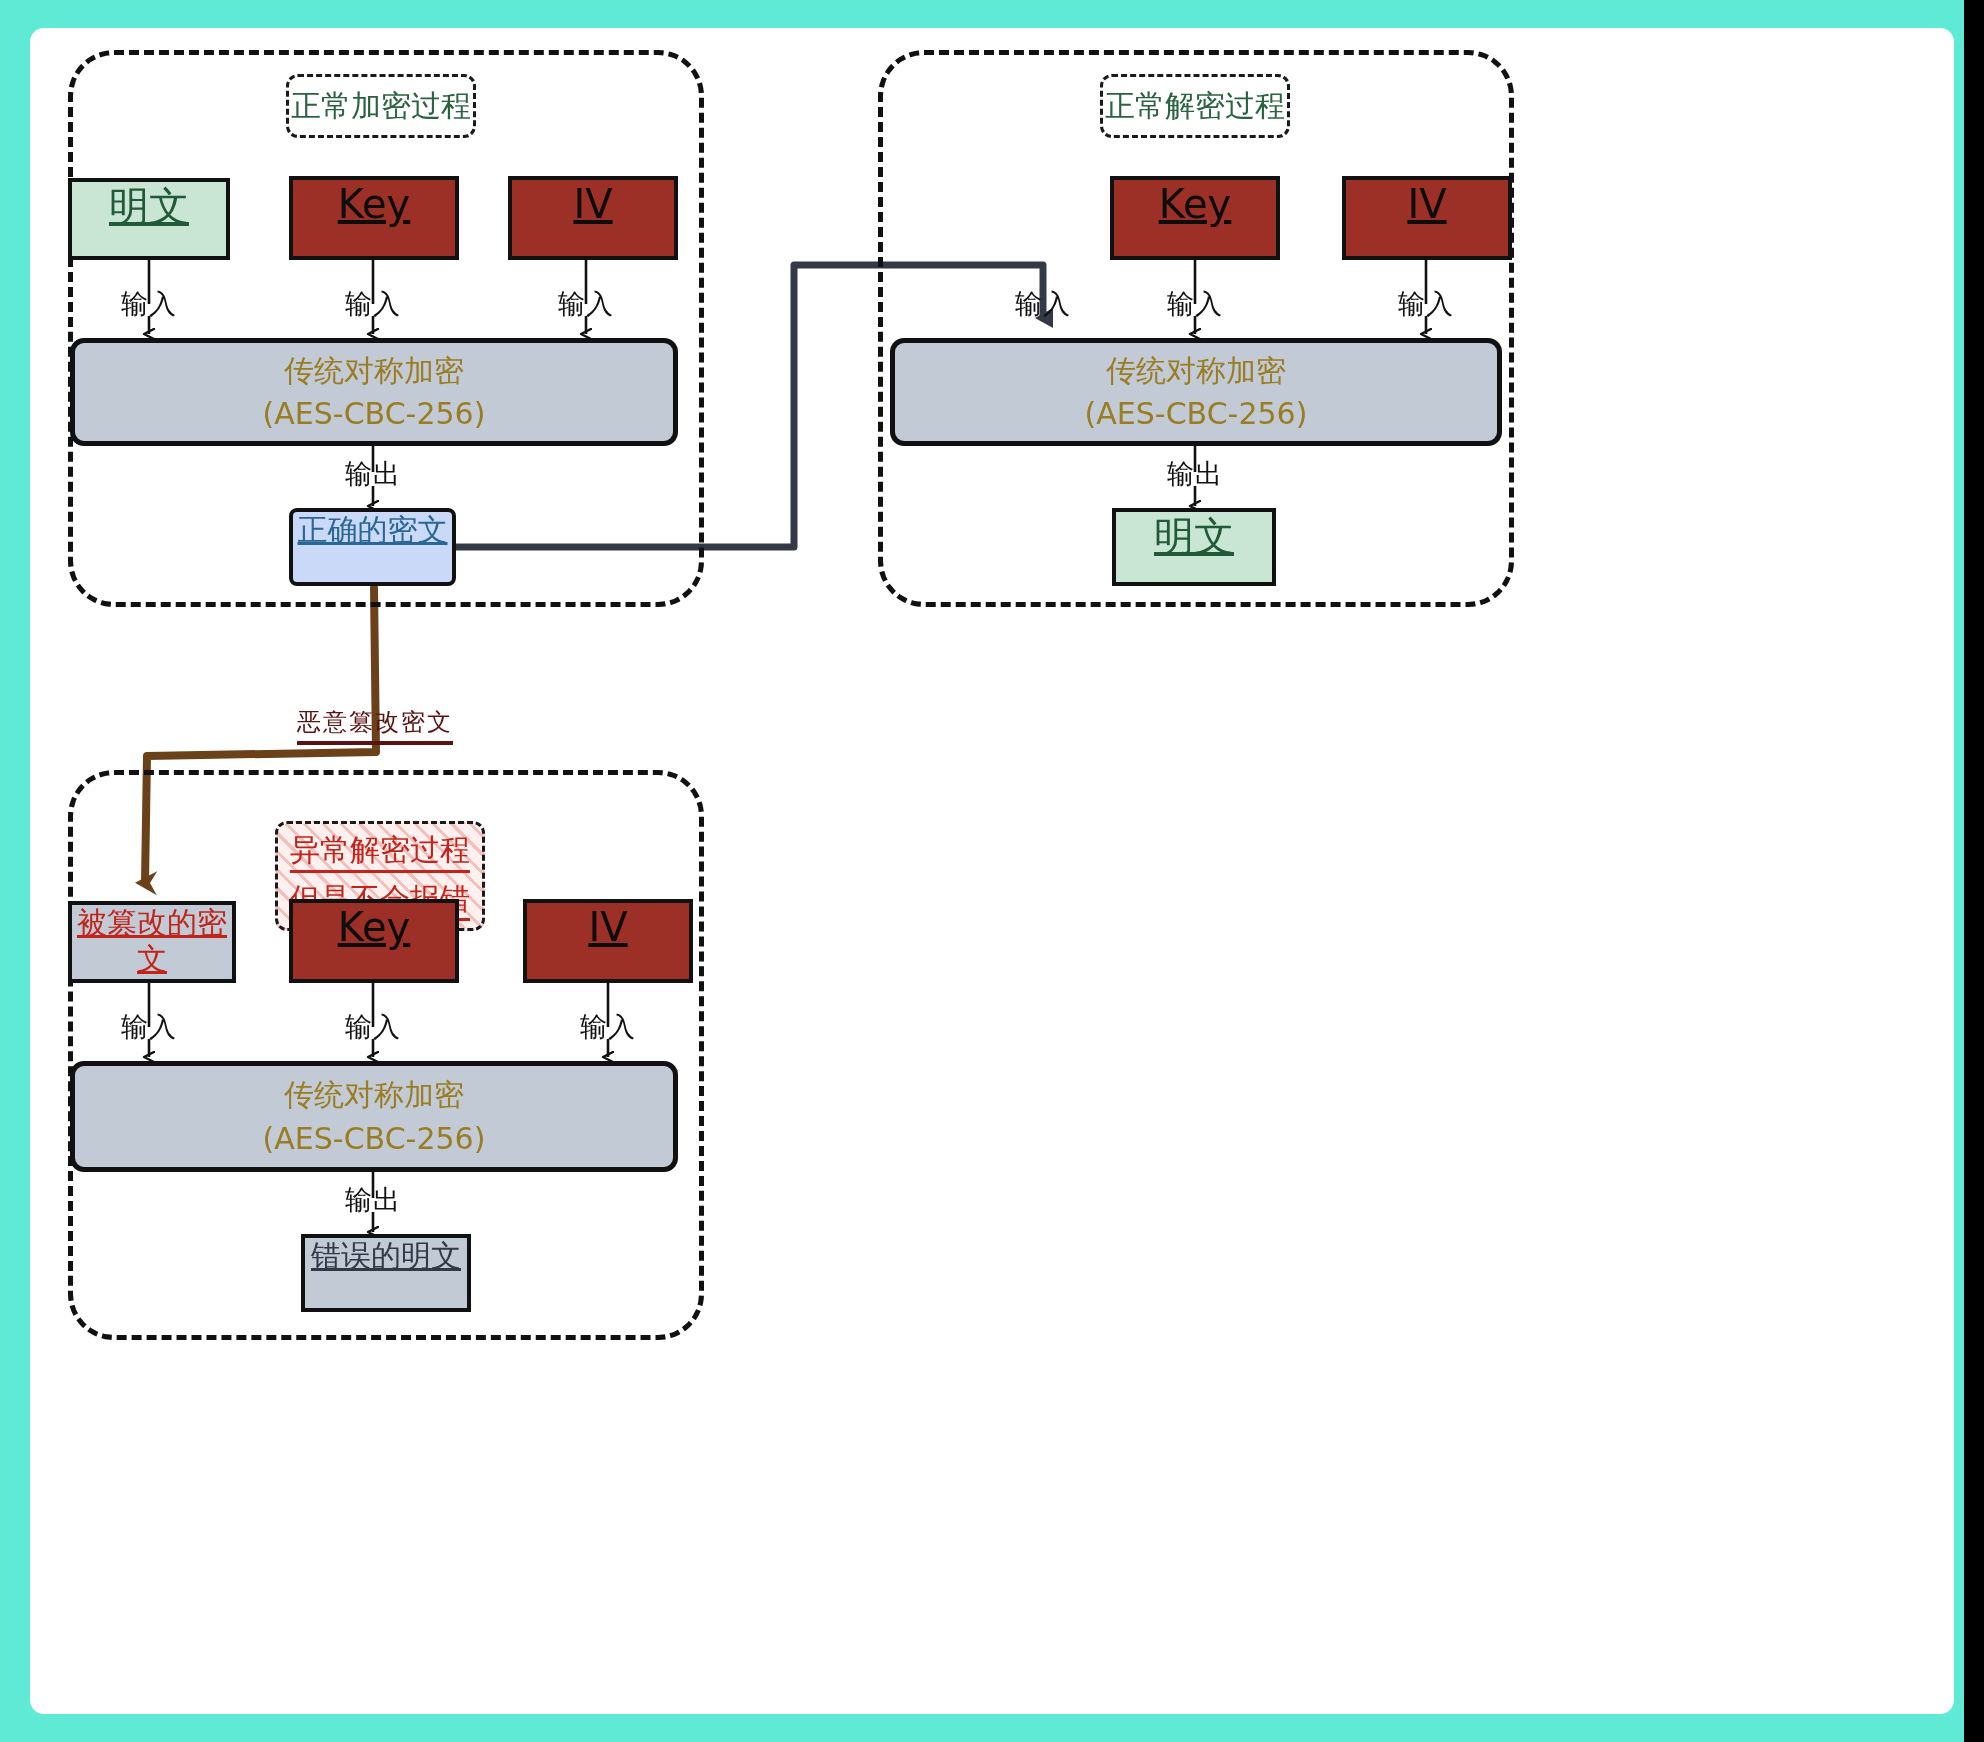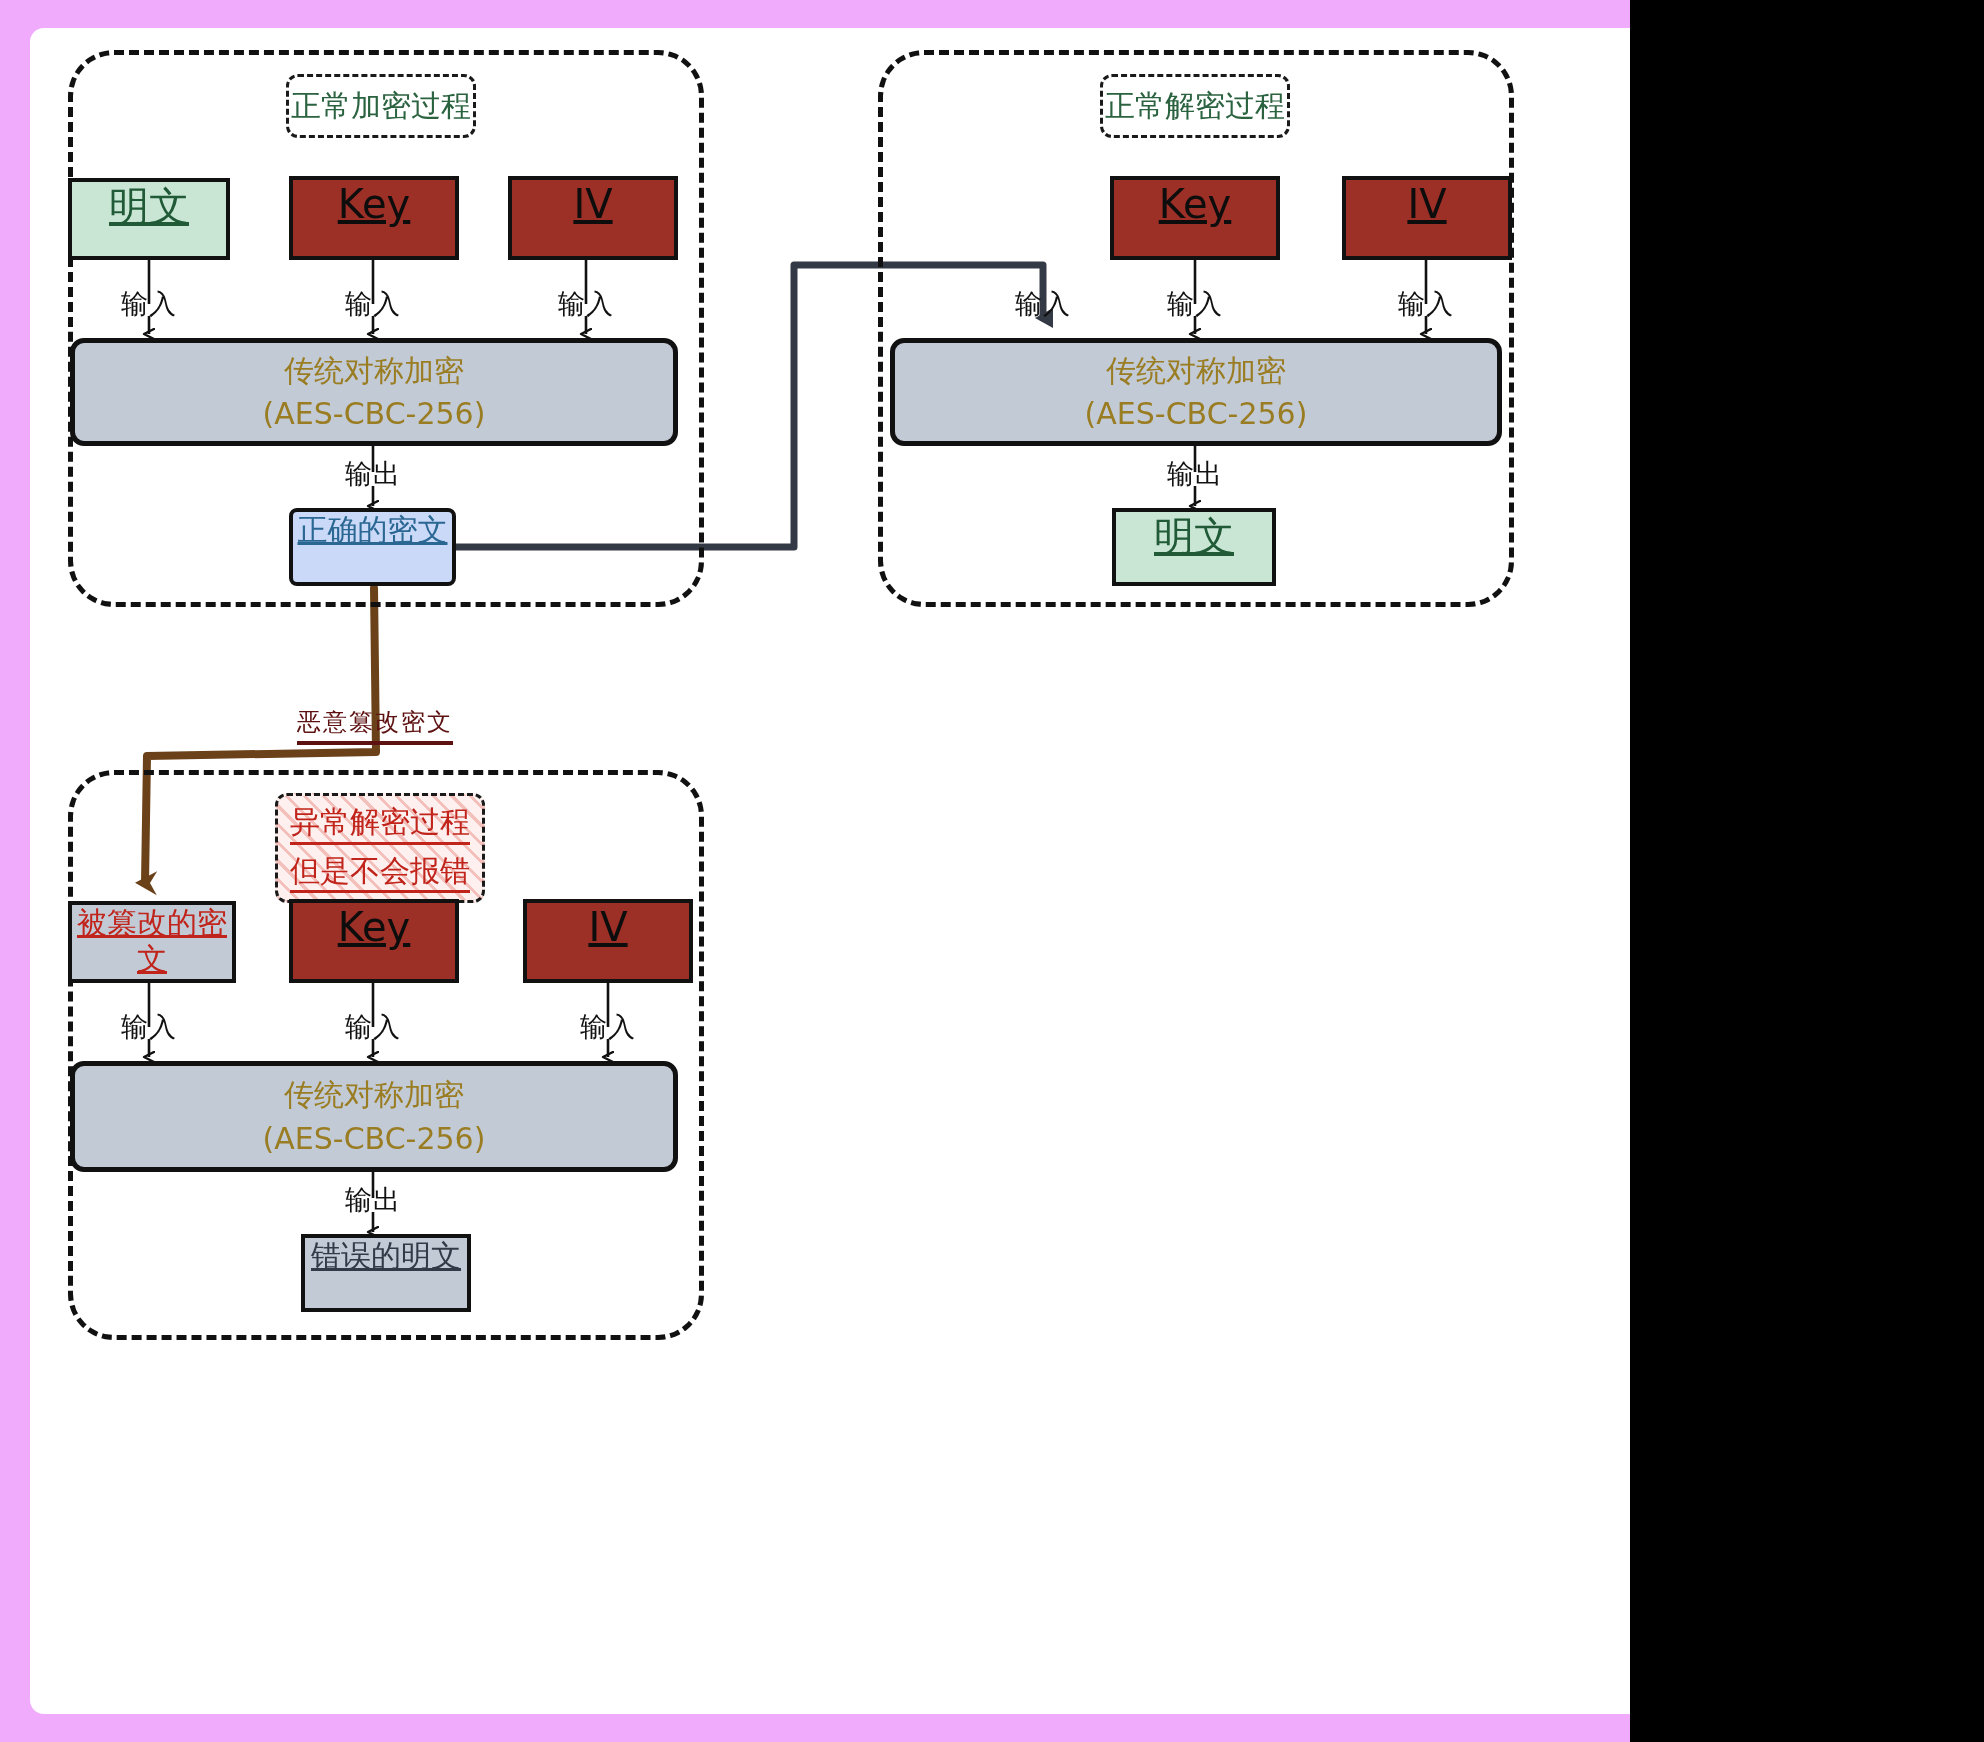--- a/index.html
+++ b/index.html
@@ -1,22 +1,21 @@
 <!DOCTYPE html>
 <html><head>
 <meta charset="utf-8">
 <style>
   html,body{margin:0;padding:0;background:#000;}
   body{font-family:"DejaVu Sans","Liberation Sans",sans-serif;}
   #stage{
     position:relative;
-    width:1599px;height:1742px;
-    background:#f0abfc;
+    width:1964px;height:1742px;
+    background:#5eead4;
     overflow:hidden;
-    padding-left:31px;
   }
   #canvas{
     position:absolute;
     left:30px;top:28px;
     width:1924px;height:1686px;
     background:#ffffff;
     border-radius:14px;
   }
 
   
@@ -45,20 +44,21 @@
   .chip.green{color:#2b6340;}
   .chip.hatch{
     background:
       repeating-linear-gradient(45deg,
         rgba(224,90,80,0.32) 0px,
         rgba(224,90,80,0.32) 3px,
         rgba(255,255,255,0) 3px,
         rgba(255,255,255,0) 13px),
       #fdf0ef;
     color:#c0241b;
+    margin-top:28px;
   }
   .chip .ul{
     border-bottom:3px solid currentColor;
     padding-bottom:1px;
     display:inline-block;
   }
 
   
   .node{
     position:absolute;

